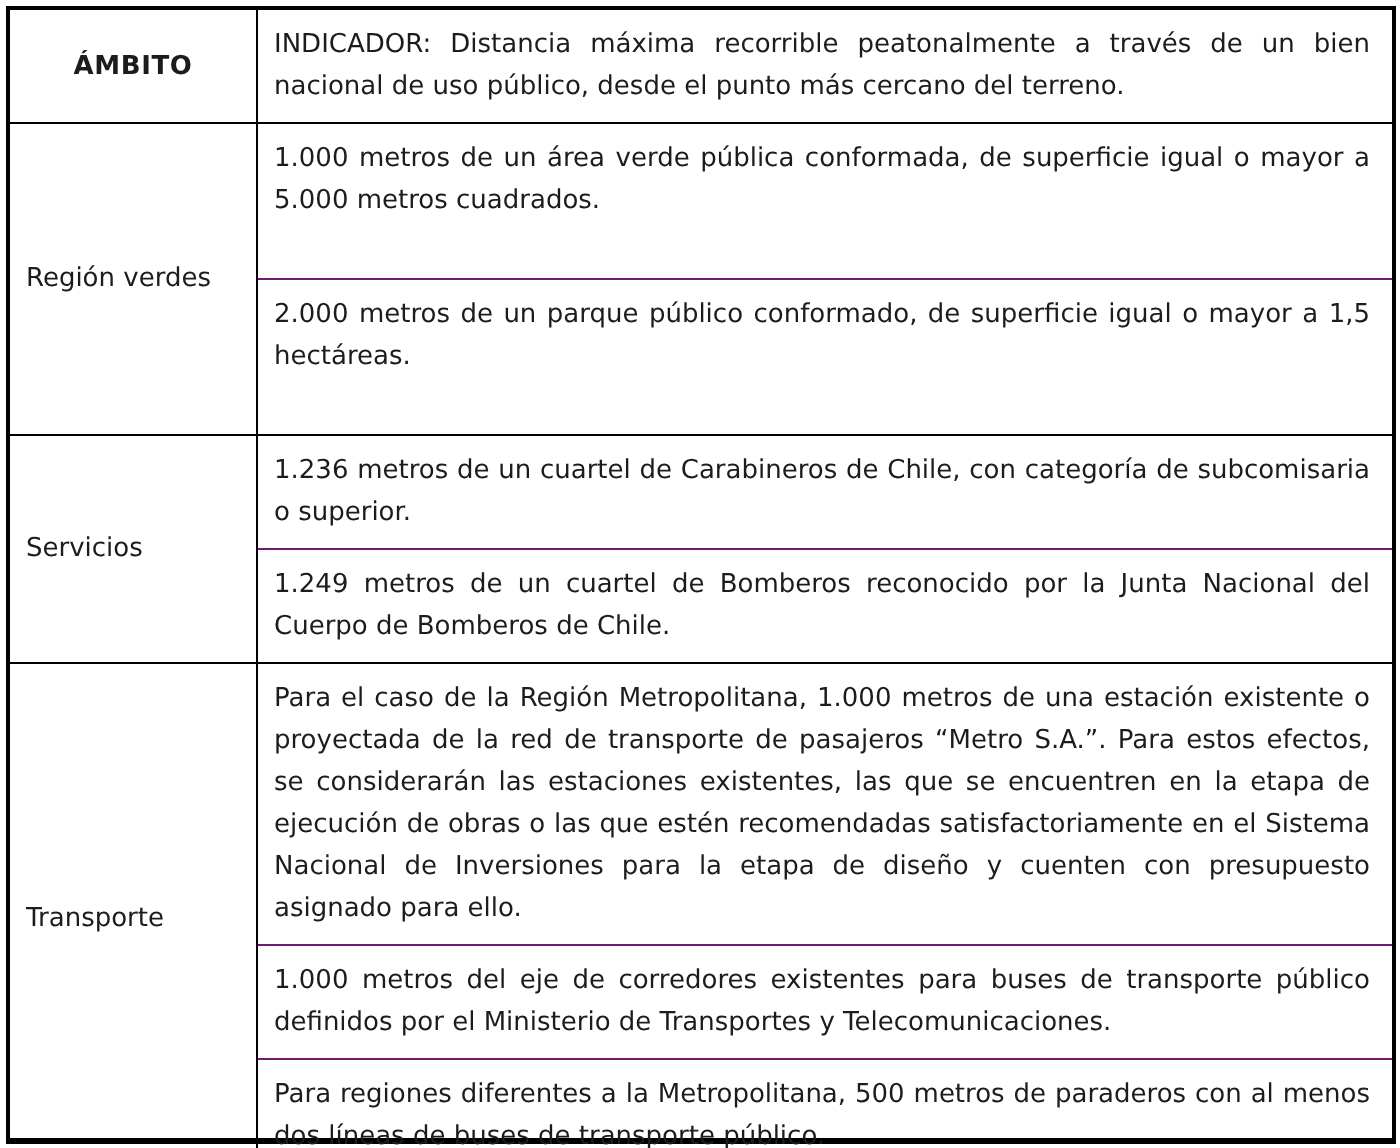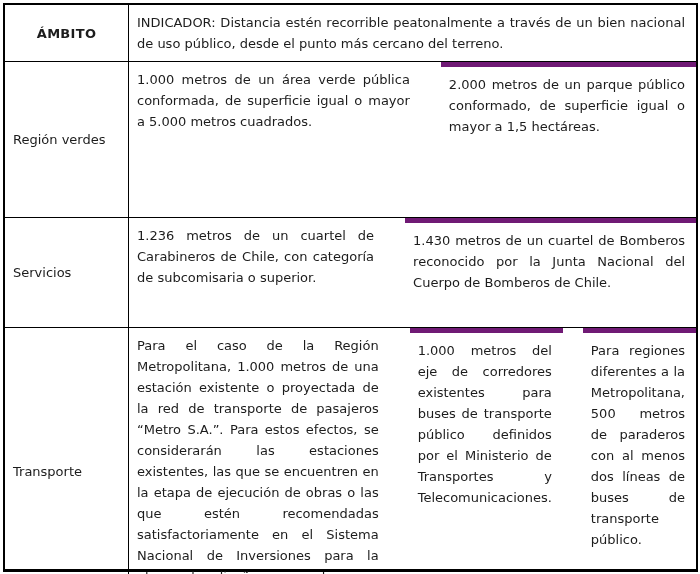--- a/index.html
+++ b/index.html
@@ -46,26 +46,25 @@
   .cell-left.header {
     justify-content: center;
     align-items: center;
     font-weight: bold;
     padding-left: 4px;
     letter-spacing: 0.3px;
   }
   .items-col {
     flex: 1 1 auto;
     display: flex;
-    flex-direction: row;
-    gap: 20px;
+    flex-direction: column;
   }
   .item {
     flex: 1 1 auto;
-    border-top: 5px solid #701a75;
+    border-top: 1px solid #701a75;
     padding: 7px 11px 7px 8px;
   }
   .item:first-child { border-top: none; }
   .txt {
     font-size: 13px;
     line-height: 21px;
     text-align: justify;
   }
   .cell-right-header {
     flex: 1 1 auto;
@@ -77,21 +76,21 @@
 <body>
 
 <div class="page">
   <div class="tbl">
 
     <div class="row row-header">
       <div class="cell-left header">
         <span>ÁMBITO</span>
       </div>
       <div class="cell-right-header">
-        <p class="txt"><b class="lbl">INDICADOR:</b><span> Distancia estén recorrible peatonalmente a través de un bien nacional de uso público, desde el punto más cercano del terreno.</span></p>
+        <p class="txt"><b class="lbl">INDICADOR:</b><span> Distancia máxima recorrible peatonalmente a través de un bien nacional de uso público, desde el punto más cercano del terreno.</span></p>
       </div>
     </div>
 
     <div class="row" style="min-height:155px">
       <div class="cell-left">
         <span>Región verdes</span>
       </div>
       <div class="items-col">
         <div class="item">
           <p class="txt">1.000 metros de un área verde pública conformada, de superficie igual o mayor a 5.000 metros cuadrados.</p>
@@ -104,21 +103,21 @@
 
     <div class="row" style="min-height:110px">
       <div class="cell-left">
         <span>Servicios</span>
       </div>
       <div class="items-col">
         <div class="item">
           <p class="txt">1.236 metros de un cuartel de Carabineros de Chile, con categoría de subcomisaria o superior.</p>
         </div>
         <div class="item">
-          <p class="txt">1.430 metros de un cuartel de Bomberos reconocido por la Junta Nacional del Cuerpo de Bomberos de Chile.</p>
+          <p class="txt">1.249 metros de un cuartel de Bomberos reconocido por la Junta Nacional del Cuerpo de Bomberos de Chile.</p>
         </div>
       </div>
     </div>
 
     <div class="row row-transporte">
       <div class="cell-left">
         <span>Transporte</span>
       </div>
       <div class="items-col">
         <div class="item" style="flex-grow:3">

